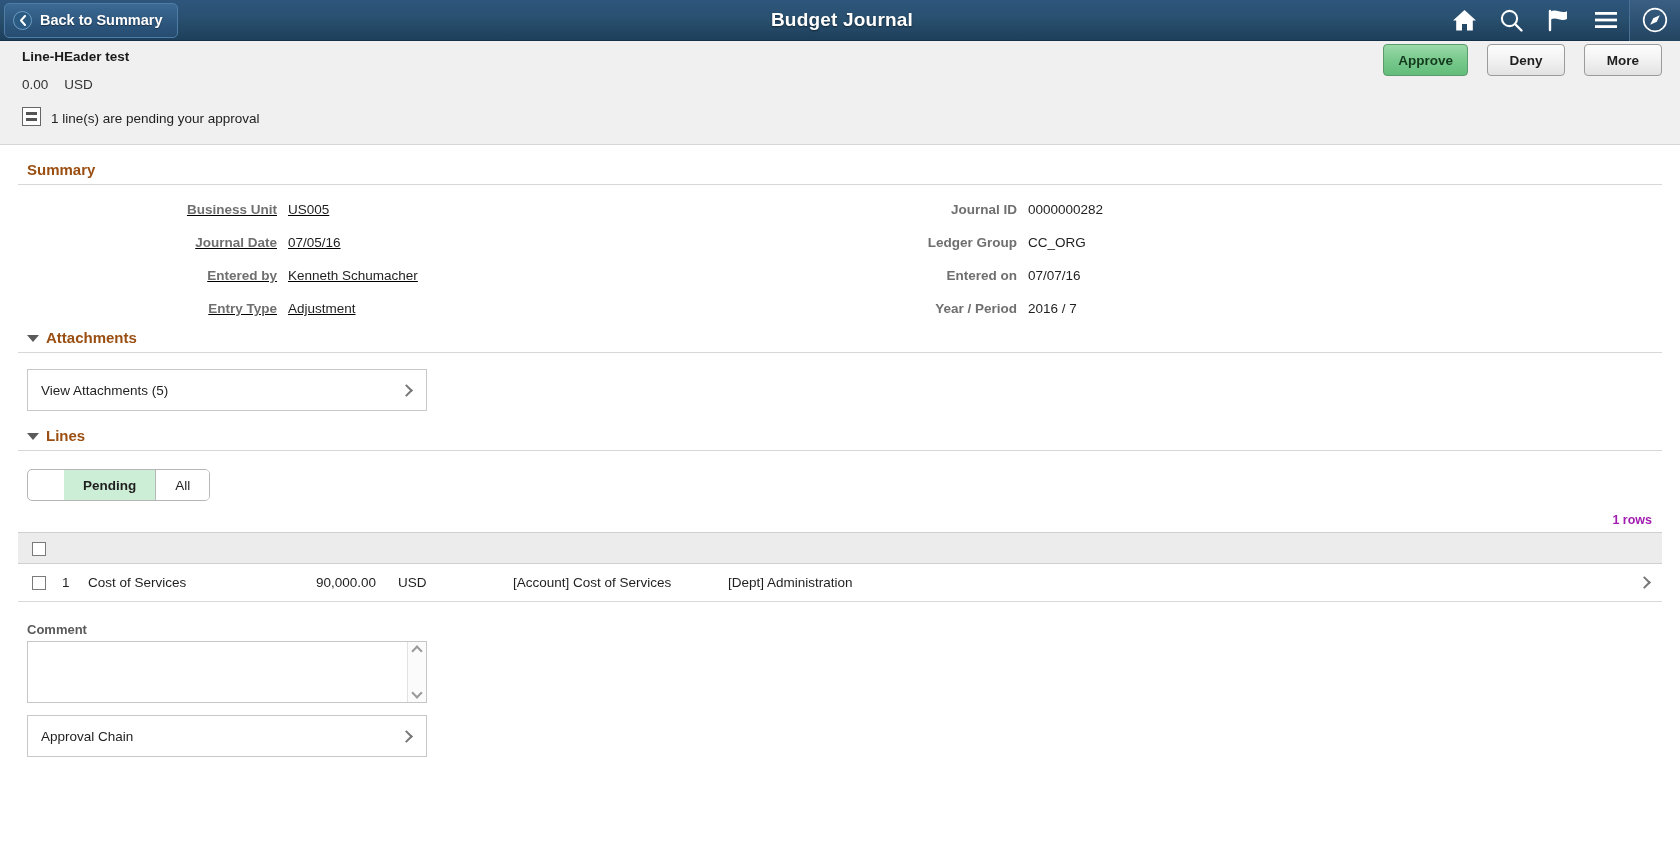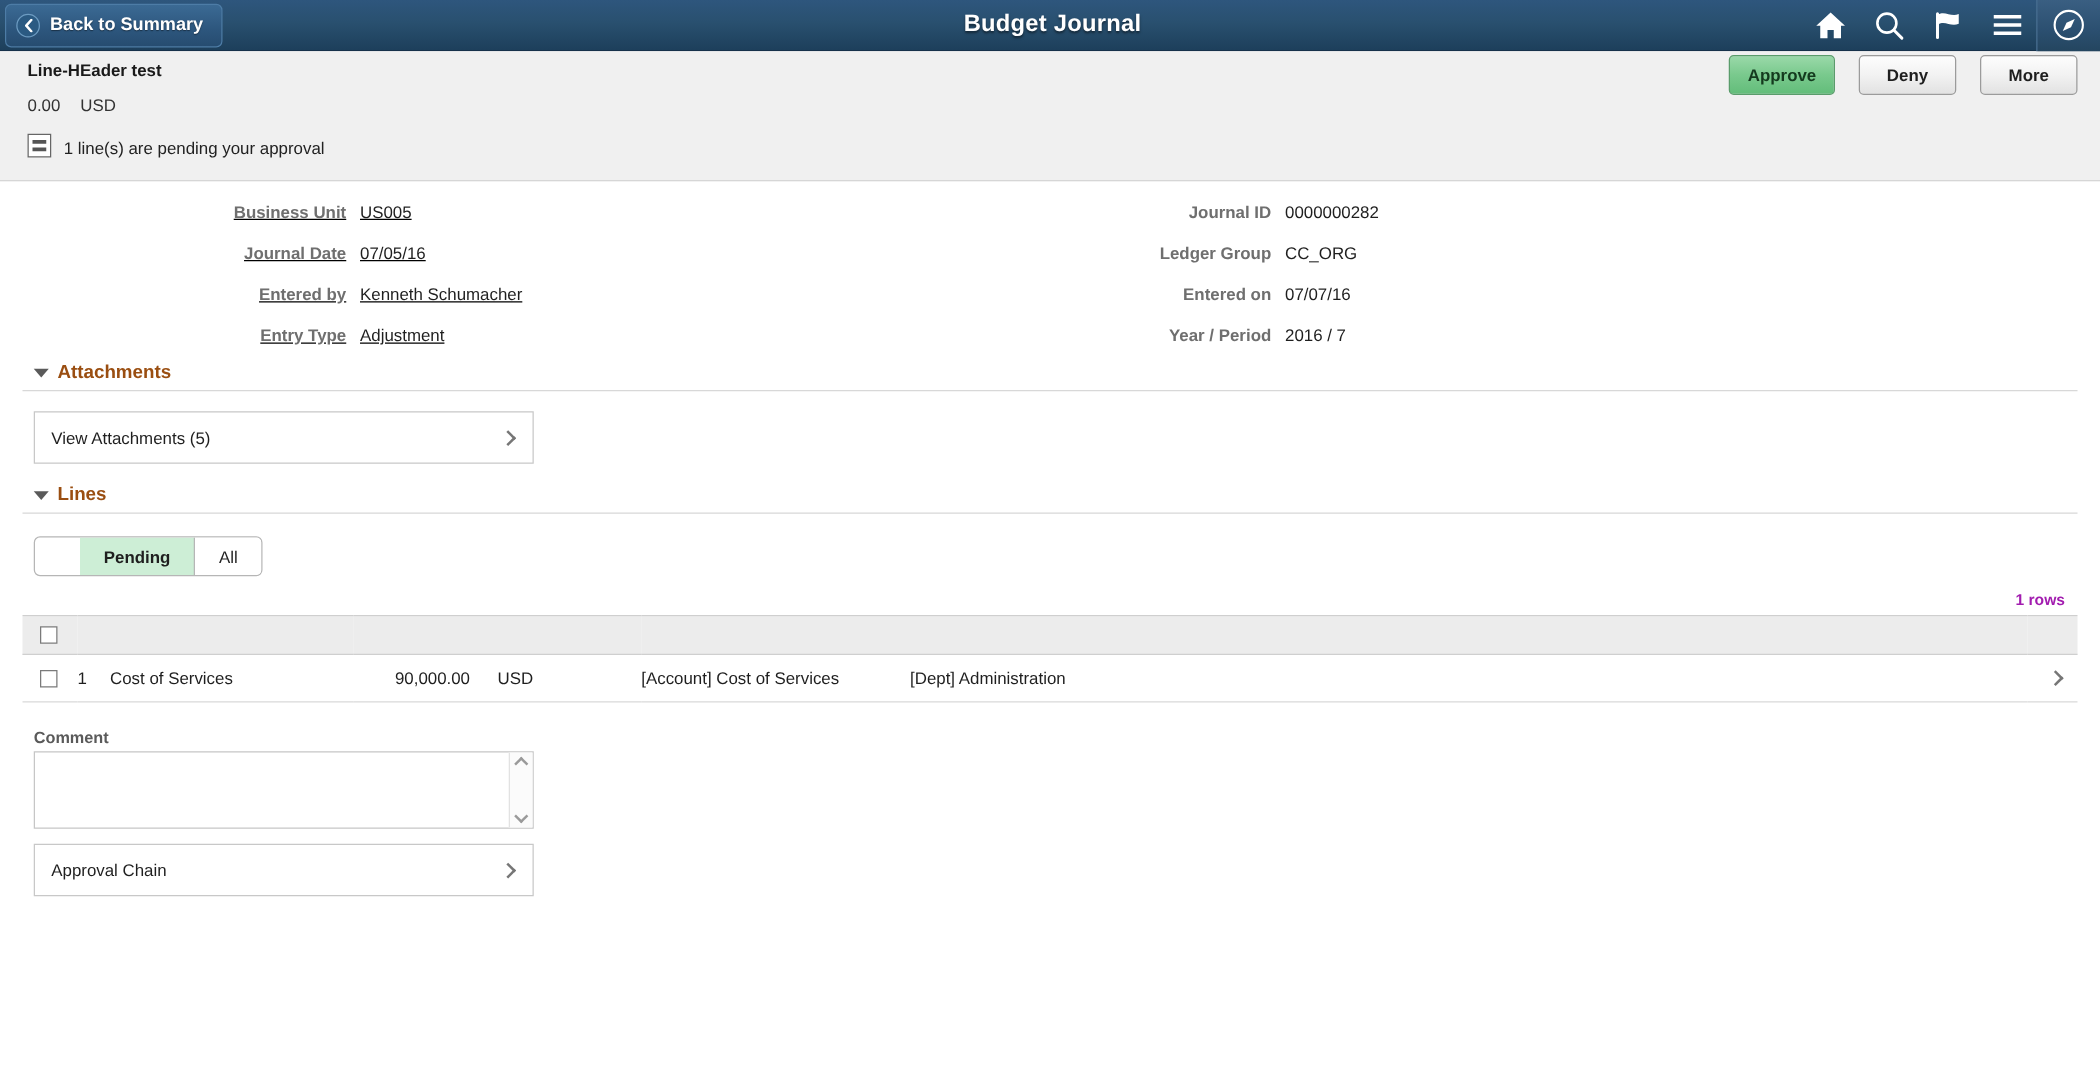--- a/index.html
+++ b/index.html
@@ -417,20 +417,23 @@
 
   <div class="action-btns">
     <button class="btn approve">Approve</button>
     <button class="btn">Deny</button>
     <button class="btn">More</button>
   </div>
 </div>
 
 <div class="content">
 
+  <div class="section-head plain">
+    <span>Summary</span>
+  </div>
 
   <div class="summary-cols">
     <div class="col-left">
       <div class="frow">
         <span class="flabel">Business Unit</span>
         <span class="fvalue">US005</span>
       </div>
       <div class="frow">
         <span class="flabel">Journal Date</span>
         <span class="fvalue">07/05/16</span>

